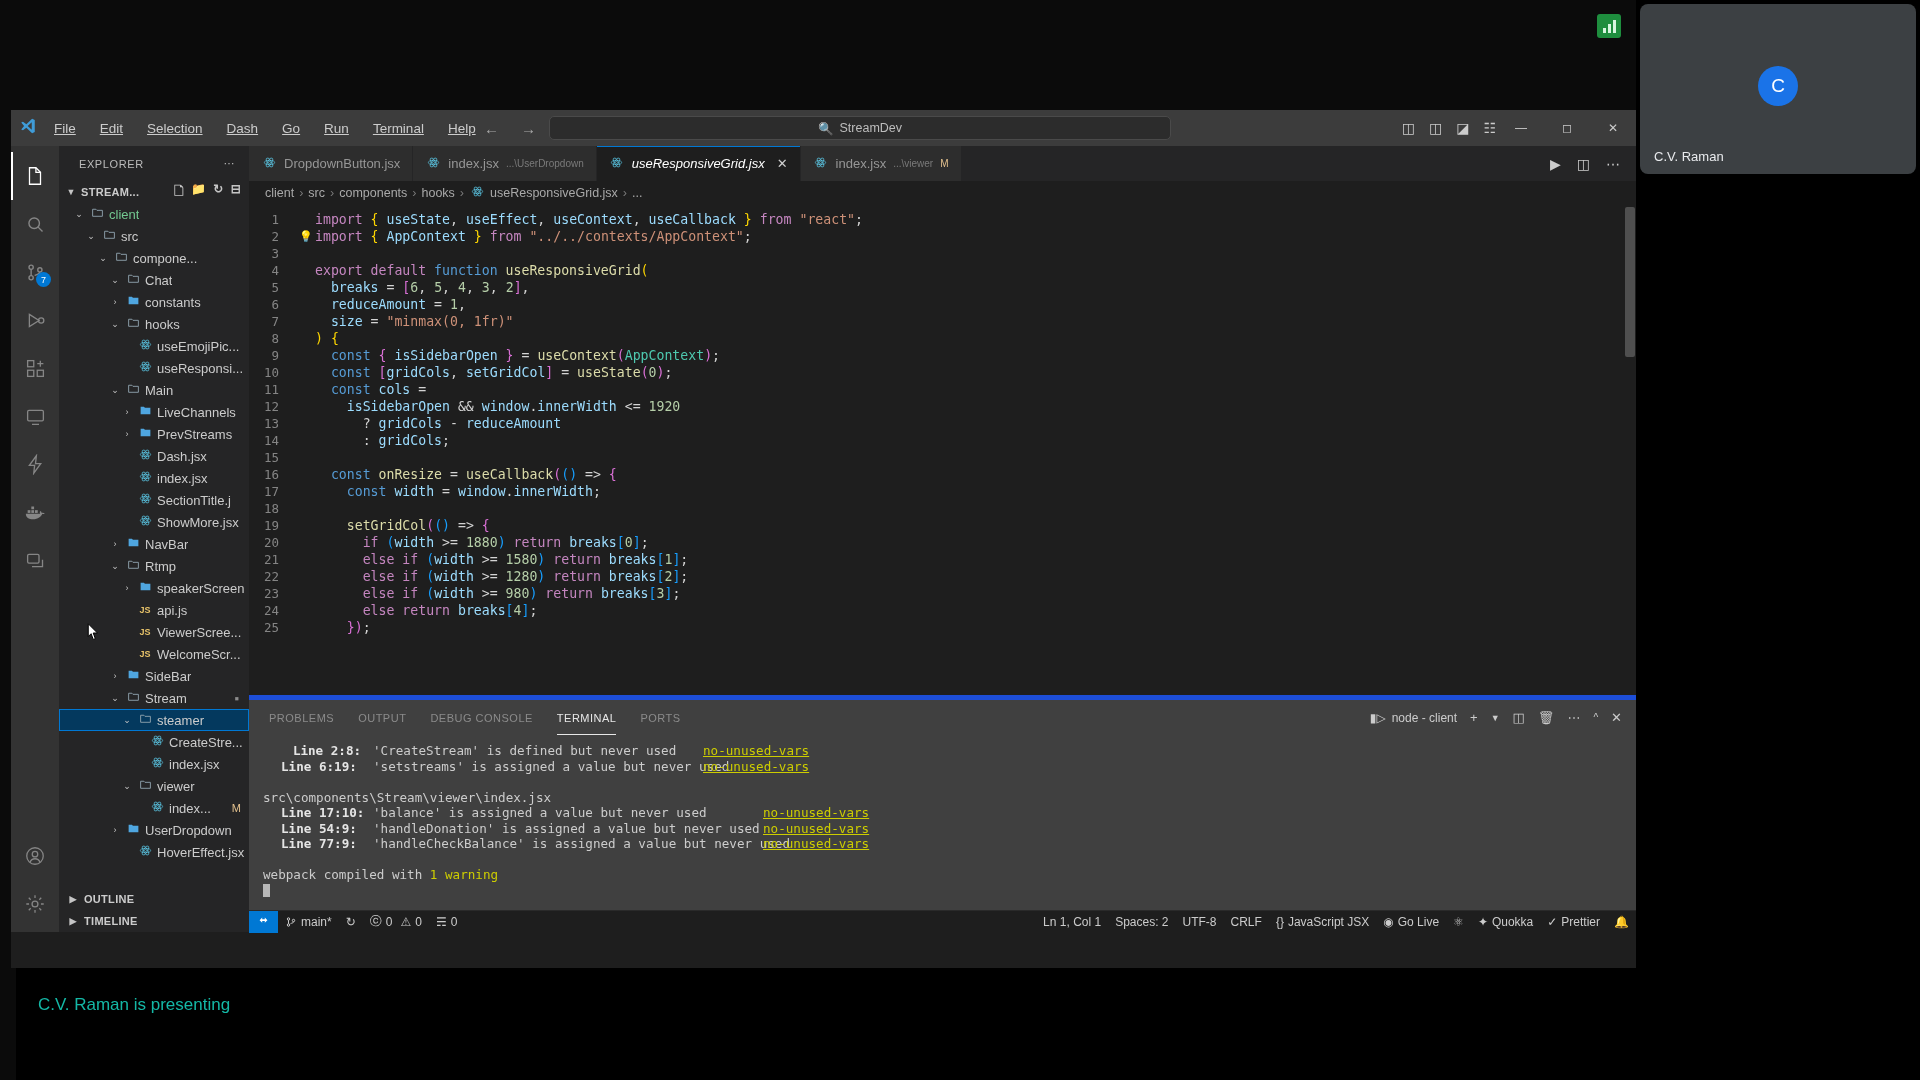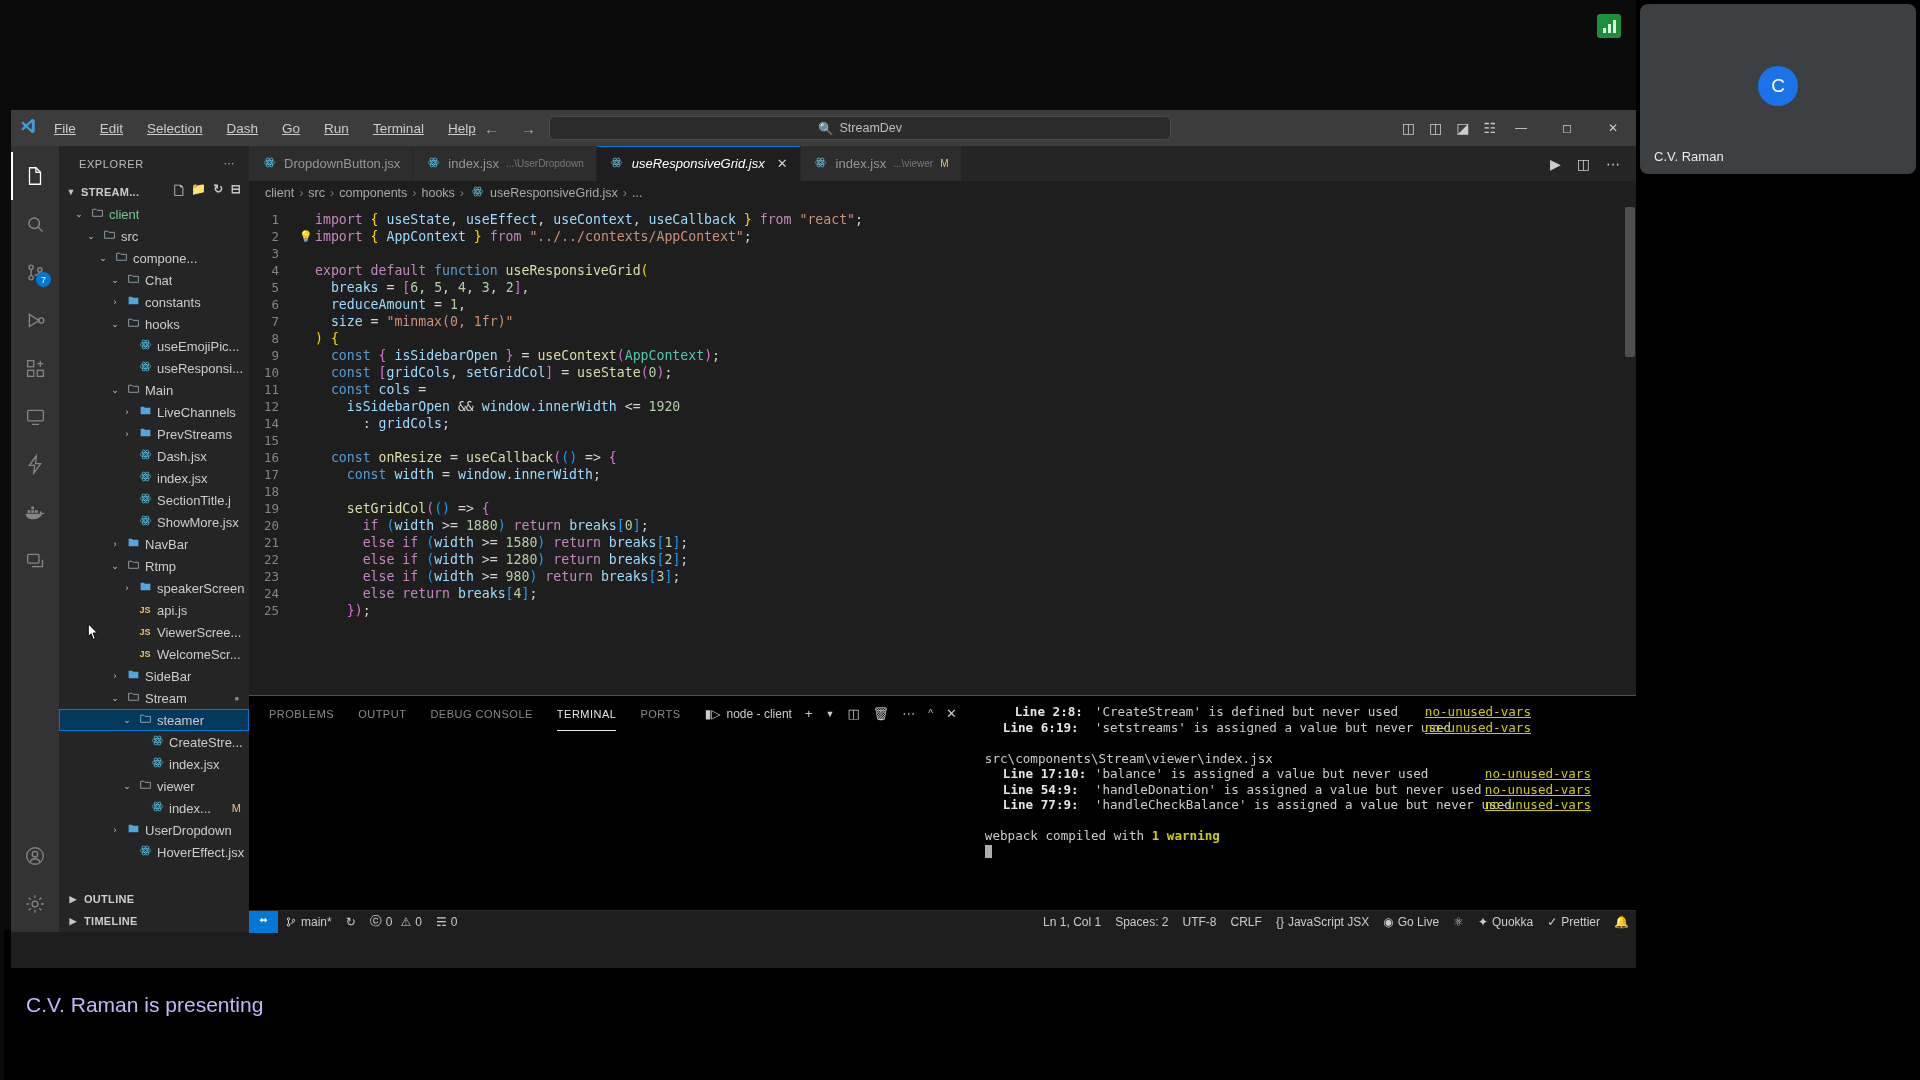--- a/index.html
+++ b/index.html
@@ -10,23 +10,23 @@
     overflow: hidden;
   }
   body { position: relative; }
 
   
   #share-backdrop {
     position: absolute; left: 0; top: 0; width: 1636px; height: 1080px;
     background: #0b0b0b;
   }
   #presenting-bar {
-    position: absolute; left: 4px; bottom: 0; width: 1636px; height: 150px;
-    background: #000; color: #c4b5fd;
-    font-size: 21px; display: flex; align-items: center; padding-left: 22px;
+    position: absolute; left: 16px; bottom: 0; width: 1636px; height: 150px;
+    background: #000; color: #14b8a6;
+    font-size: 17px; display: flex; align-items: center; padding-left: 22px;
   }
   #right-rail {
     position: absolute; left: 1636px; top: 0; width: 284px; height: 1080px;
     background: #000;
   }
   #participant-tile {
     position: absolute; left: 1640px; top: 4px; width: 276px; height: 170px;
     background: #3c4043; border-radius: 8px;
   }
   #participant-avatar {
@@ -166,21 +166,21 @@
   .t-var  { color: #9cdcfe; }
   .t-str  { color: #ce9178; }
   .t-num  { color: #b5cea8; }
   .t-cls  { color: #4ec9b0; }
   .t-brk1 { color: #ffd700; }
   .t-brk2 { color: #da70d6; }
   .t-brk3 { color: #179fff; }
   .t-plain{ color: #d4d4d4; }
 
   
-  .panel { height: 215px; background: #000000; border-top: 1px solid #1d4ed8; display: flex; }
+  .panel { height: 215px; background: #404040; border-top: 5px solid #1d4ed8; display: flex; flex-direction: column; }
   .panel-tabs { height: 35px; display: flex; align-items: center; padding-left: 20px; gap: 24px; position: relative; }
   .ptab { font-size: 11px; letter-spacing: .5px; color: #8b8b8b; height: 35px; display: flex; align-items: center; }
   .ptab.active { color: #e7e7e7; box-shadow: inset 0 -1px 0 #e7e7e7; }
   .panel-actions { margin-left: auto; display: flex; align-items: center; gap: 13px; padding-right: 14px; color: #cccccc; font-size: 13px; }
   .term-sel { display: flex; align-items: center; gap: 6px; font-size: 12px; color: #cccccc; }
   .term-body {
     flex: 1; font-family: "DejaVu Sans Mono", monospace; font-size: 12.6px;
     line-height: 15.5px; color: #cccccc; padding: 8px 0 0 14px; overflow: hidden;
   }
   .tline { white-space: pre; height: 15.5px; }
@@ -732,20 +732,25 @@
               <span class="lnum">11</span>
               <span class="gutter-mark">&nbsp;</span>
               <span class="ctext"><span class="t-plain">  </span><span class="t-kw2">const</span><span class="t-plain"> </span><span class="t-var">cols</span><span class="t-plain"> =</span></span>
             </div>
             <div class="cline">
               <span class="lnum">12</span>
               <span class="gutter-mark">&nbsp;</span>
               <span class="ctext"><span class="t-plain">    </span><span class="t-var">isSidebarOpen</span><span class="t-plain"> &amp;&amp; </span><span class="t-var">window</span><span class="t-plain">.</span><span class="t-var">innerWidth</span><span class="t-plain"> &lt;= </span><span class="t-num">1920</span></span>
             </div>
             <div class="cline">
+              <span class="lnum">13</span>
+              <span class="gutter-mark">&nbsp;</span>
+              <span class="ctext"><span class="t-plain">      ? </span><span class="t-var">gridCols</span><span class="t-plain"> - </span><span class="t-var">reduceAmount</span></span>
+            </div>
+            <div class="cline">
               <span class="lnum">14</span>
               <span class="gutter-mark">&nbsp;</span>
               <span class="ctext"><span class="t-plain">      : </span><span class="t-var">gridCols</span><span class="t-plain">;</span></span>
             </div>
             <div class="cline">
               <span class="lnum">15</span>
               <span class="gutter-mark">&nbsp;</span>
               <span class="ctext"></span>
             </div>
             <div class="cline">
@@ -827,21 +832,21 @@
         </div>
         <div class="term-body" id="terminal-output">
             <div class="tline" style="padding-left: 18px;"><span class="t-b" style="display: inline-block; width: 92px; text-align: center;">Line 2:8:</span><span style="display: inline-block; width: 330px;">'CreateStream' is defined but never used</span><span class="t-warn">no-unused-vars</span></div>
             <div class="tline" style="padding-left: 18px;"><span class="t-b" style="display: inline-block; width: 92px;">Line 6:19:</span><span style="display: inline-block; width: 330px;">'setstreams' is assigned a value but never used</span><span class="t-warn">no-unused-vars</span></div>
             <div class="tline">&nbsp;</div>
             <div class="tline"><span>src\components\Stream\viewer\index.jsx</span></div>
             <div class="tline" style="padding-left: 18px;"><span class="t-b" style="display: inline-block; width: 92px;">Line 17:10:</span><span style="display: inline-block; width: 390px;">'balance' is assigned a value but never used</span><span class="t-warn">no-unused-vars</span></div>
             <div class="tline" style="padding-left: 18px;"><span class="t-b" style="display: inline-block; width: 92px;">Line 54:9:</span><span style="display: inline-block; width: 390px;">'handleDonation' is assigned a value but never used</span><span class="t-warn">no-unused-vars</span></div>
             <div class="tline" style="padding-left: 18px;"><span class="t-b" style="display: inline-block; width: 92px;">Line 77:9:</span><span style="display: inline-block; width: 390px;">'handleCheckBalance' is assigned a value but never used</span><span class="t-warn">no-unused-vars</span></div>
             <div class="tline">&nbsp;</div>
-            <div class="tline"><span>webpack compiled with </span><span class="t-warnno" style="font-weight: bold;">1 warning</span></div>
+            <div class="tline"><span>webpack compiled with </span><span class="t-warnno" style="font-weight: normal;">1 warning</span></div>
             <div class="tline"><span class="cursor-block"></span></div>
           </div>
       </div>
 
       <div class="statusbar">
         <div class="sb-remote">
           <svg width="13" height="13" viewBox="0 0 24 24" fill="currentColor">
               <path d="M9 3 3 9l6 6v-4h6v4l6-6-6-6v4H9V3z" transform="scale(0.8) translate(3,3)"></path>
             </svg>
         </div>

